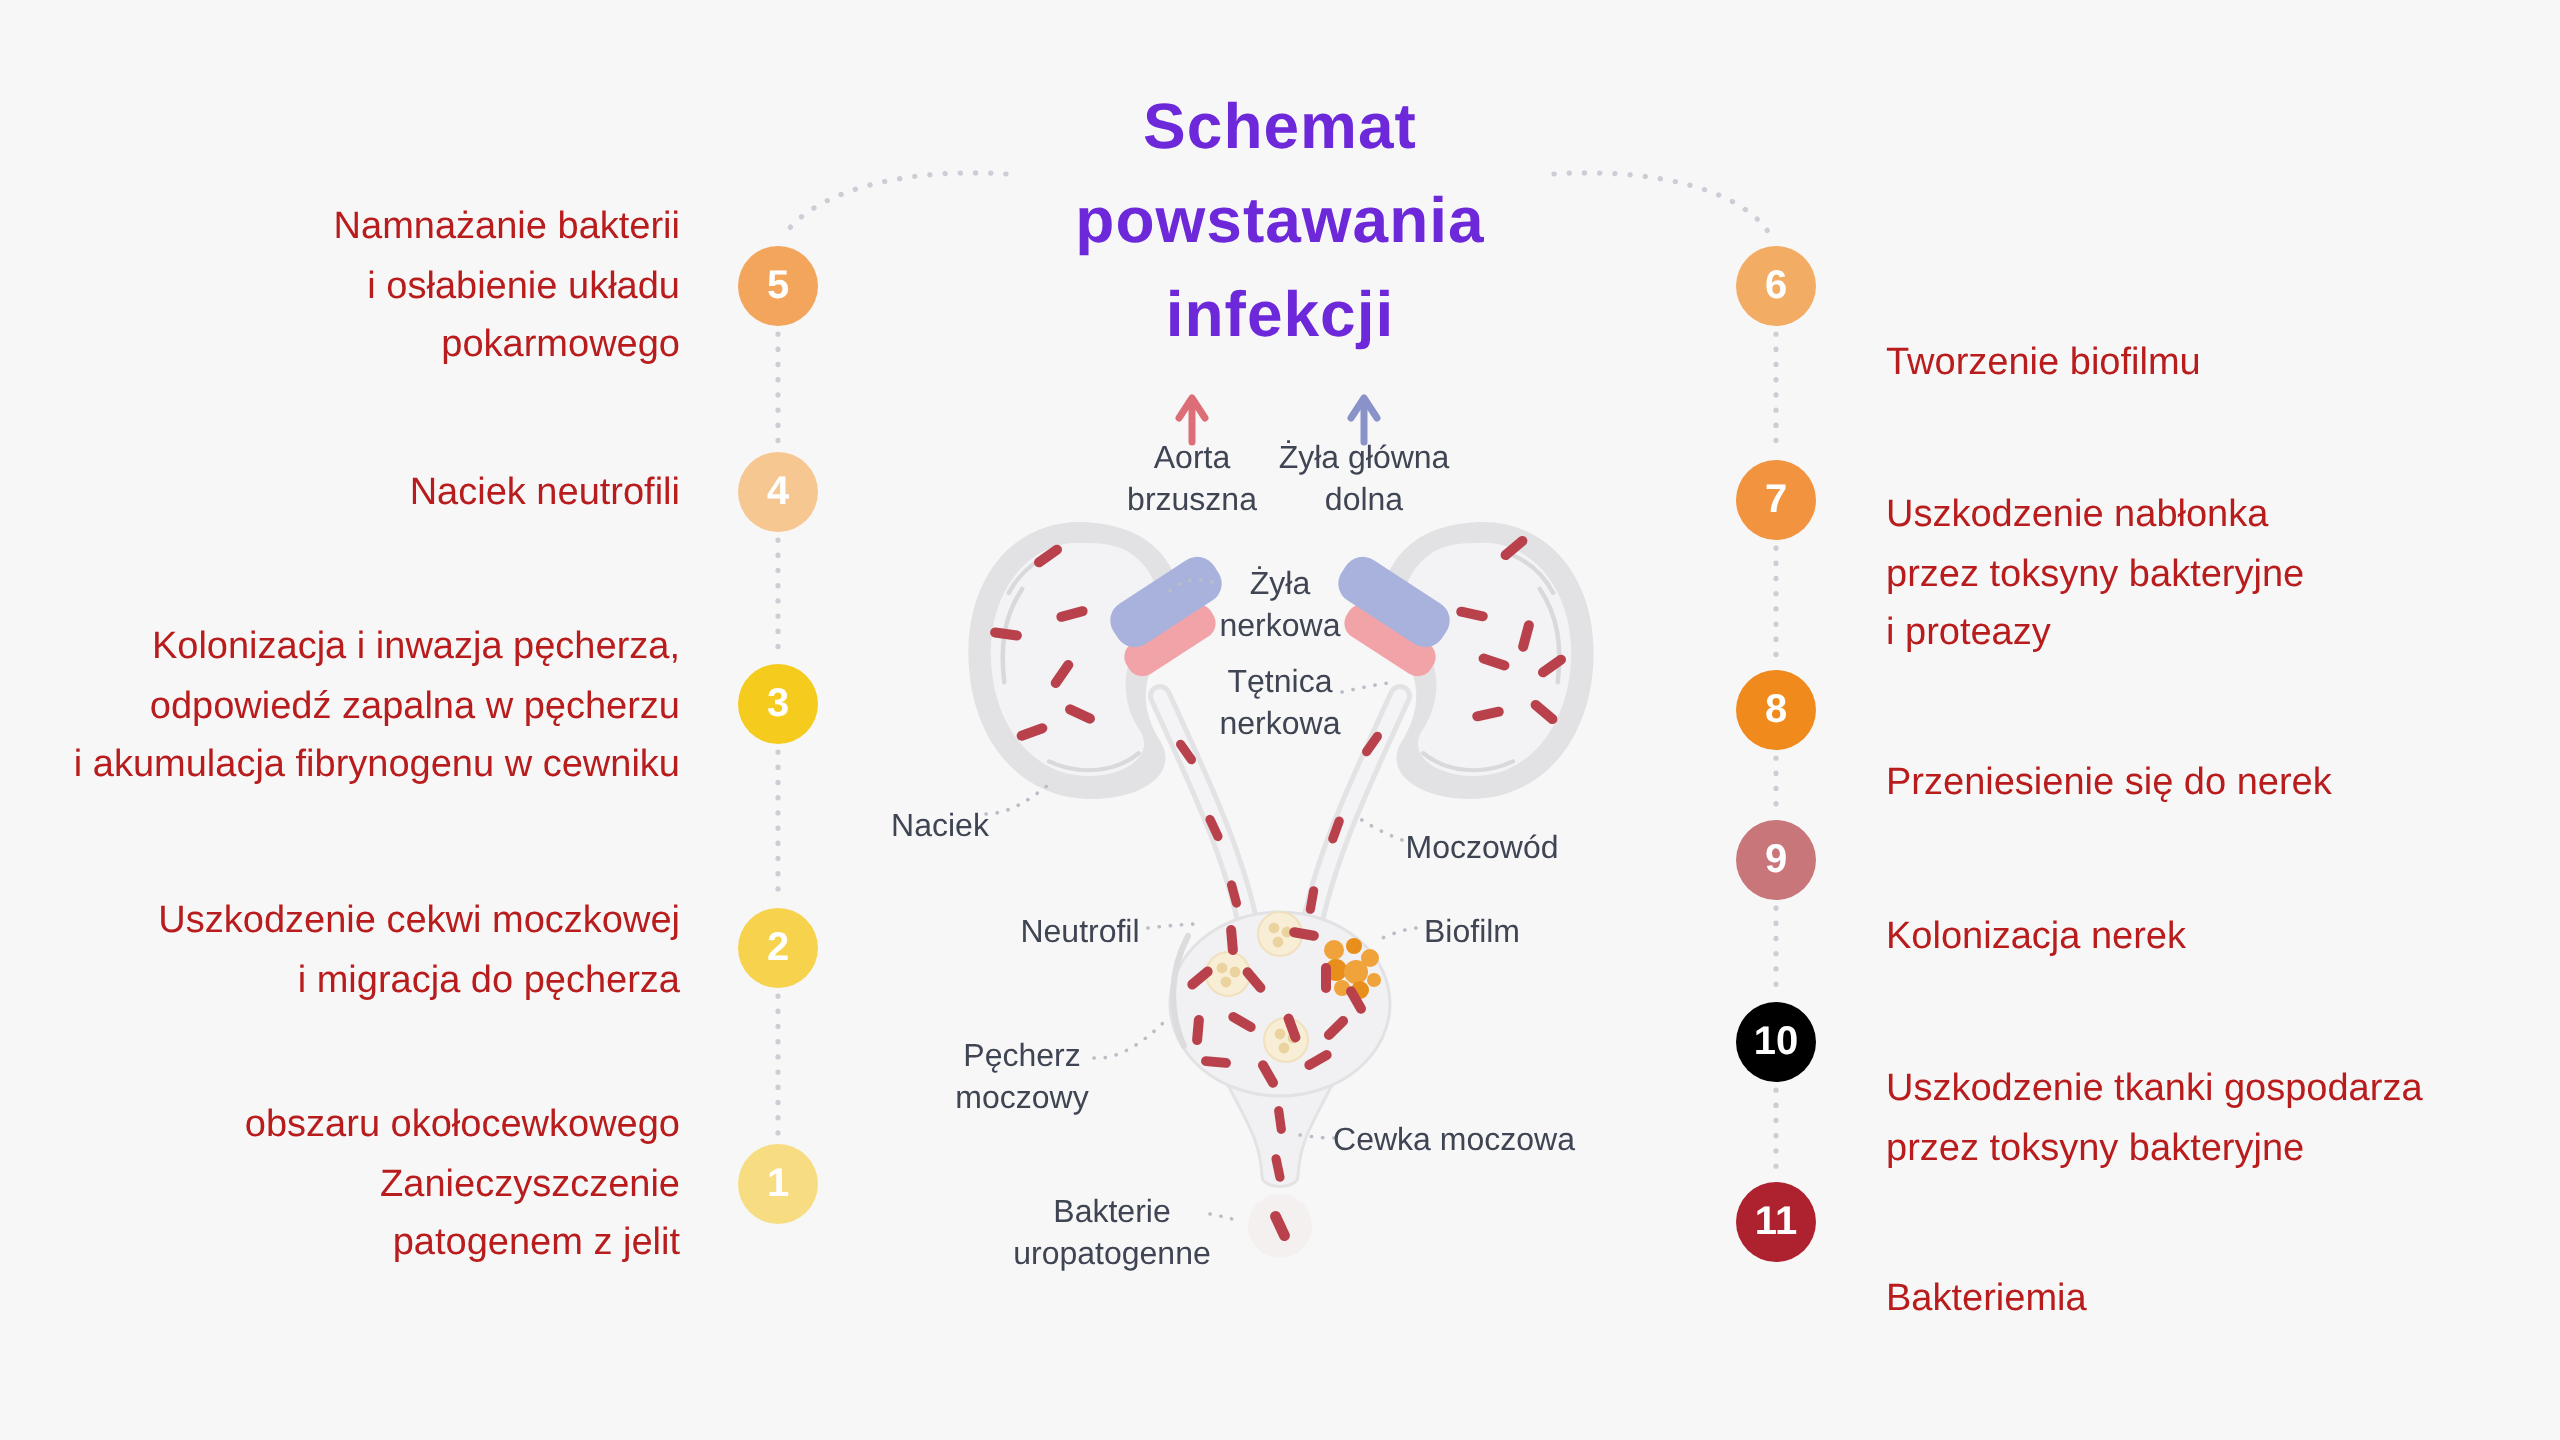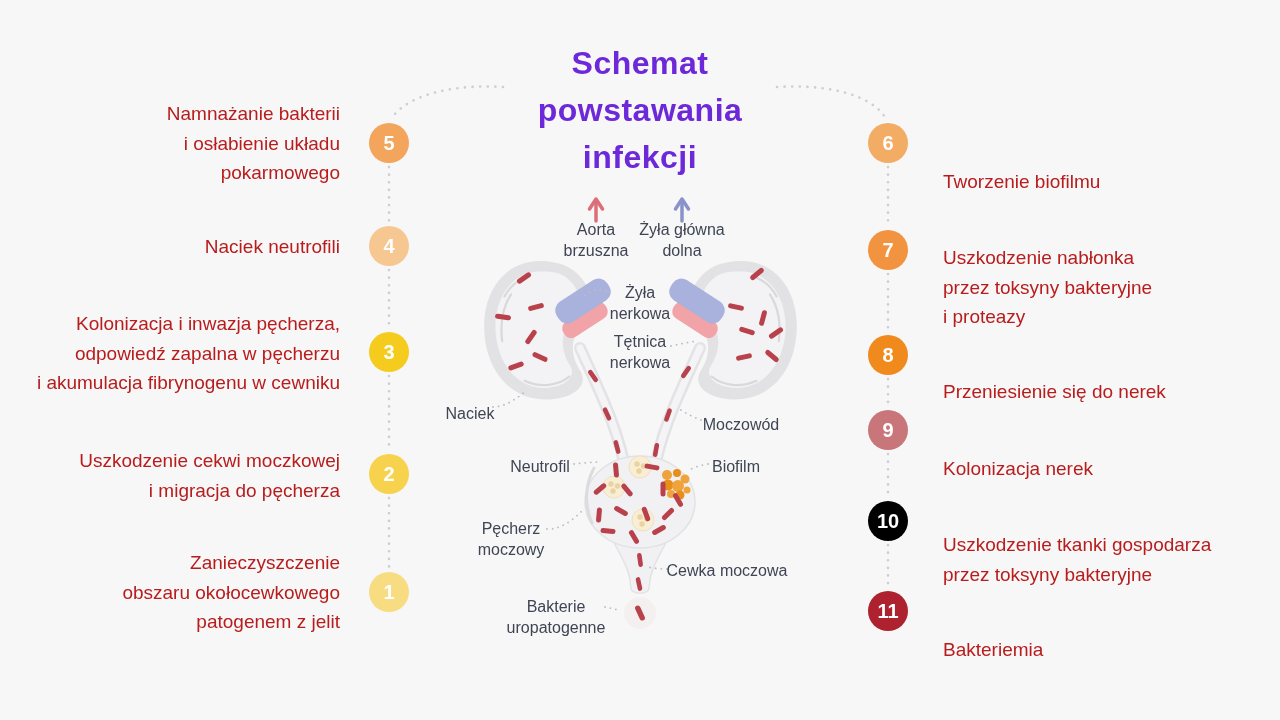--- a/index.html
+++ b/index.html
@@ -195,22 +195,22 @@
 <div class="abs step-text left" style="top:309px">
   <div>Kolonizacja i inwazja pęcherza,</div>
   <div>odpowiedź zapalna w pęcherzu</div>
   <div>i akumulacja fibrynogenu w cewniku</div>
 </div>
 <div class="abs step-text left" style="top:446px">
   <div>Uszkodzenie cekwi moczkowej</div>
   <div>i migracja do pęcherza</div>
 </div>
 <div class="abs step-text left" style="top:548px">
+  <div>obszaru okołocewkowego</div>
   <div>Zanieczyszczenie</div>
-  <div>obszaru okołocewkowego</div>
   <div>patogenem z jelit</div>
 </div>
 
 <div class="num" style="left: 369px; top: 123px; background-color: rgb(243, 165, 92);">5</div>
 <div class="num" style="left: 369px; top: 226px; background-color: rgb(247, 199, 145);">4</div>
 <div class="num" style="left: 369px; top: 332px; background-color: rgb(245, 203, 30);">3</div>
 <div class="num" style="left: 369px; top: 454px; background-color: rgb(247, 210, 77);">2</div>
 <div class="num" style="left: 369px; top: 572px; background-color: rgb(248, 220, 129);">1</div>
 
 <div class="abs step-text right" style="top:129px">

